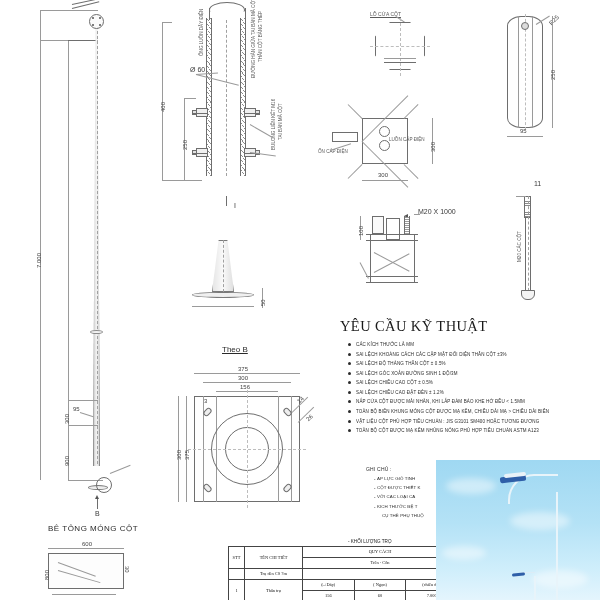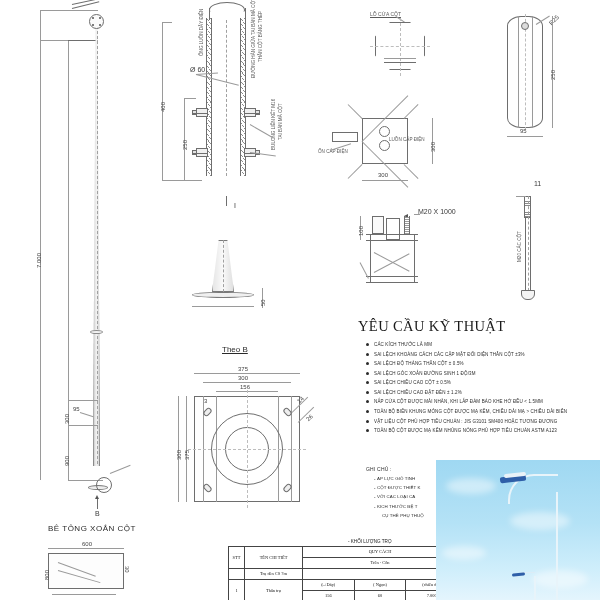--- a/index.html
+++ b/index.html
@@ -35,21 +35,21 @@
     border-left: 1px dashed #a0a0a0;
     width: 0;
   }
   .cl { position: absolute; border-top: 1px dashed #bdbdbd; height: 0; }
   .clv { position: absolute; border-left: 1px dashed #bdbdbd; width: 0; }
 
   .box { position: absolute; border: 1px solid #6e6e6e; }
   .circ { position: absolute; border: 1px solid #6e6e6e; border-radius: 50%; }
 
   
-  #tech-req { position: absolute; left: 358px; top: 318px; width: 232px; }
+  #tech-req { position: absolute; left: 340px; top: 318px; width: 232px; }
   #tech-title {
     font-family: "Liberation Serif", serif;
     font-size: 14.5px; color: #1a1a1a; letter-spacing: .4px;
     margin-bottom: 7px;
   }
   .req-item {
     display: flex; align-items: flex-start;
     font-size: 4.5px; color: #2b2b2b; margin-bottom: 4.4px;
     letter-spacing: .15px; line-height: 1.15;
   }
@@ -150,21 +150,21 @@
       border:1px solid #7a7a7a; border-radius:50% 50% 45% 45%; background:#ededed;"></div>
     <div class="circ" style="left:96px; top:477px; width:16px; height:16px;"></div>
     <div class="ln hln thin" style="left:110px; top:473px; width:22px; transform:rotate(-22deg); transform-origin:left center;"></div>
 
     <div class="ln vln" style="left:97px; top:497px; height:12px;"></div>
     <div style="position:absolute; left:94.5px; top:495px; width:0; height:0;
       border-left:2.5px solid transparent; border-right:2.5px solid transparent;
       border-bottom:4px solid #555;"></div>
     <div class="lbl dim7" style="left:95px; top:510px;">B</div>
 
-    <div class="sec-title" style="left:48px; top:524px;">BÊ TÔNG XOẮN CỘT</div>
+    <div class="sec-title" style="left:48px; top:524px;">BÊ TÔNG MÓNG CỘT</div>
   </div>
 
   <div>
     <div class="ln hln thin" style="left:48px; top:548px; width:76px;"></div>
     <div class="lbl dim" style="left:82px; top:541px;">600</div>
     <div class="box" style="left:48px; top:553px; width:76px; height:36px; background:#fdfdfd;"></div>
     <div class="ln hln thin" style="left:58px; top:562px; width:40px; transform:rotate(20deg); transform-origin:left center;"></div>
     <div class="ln hln thin" style="left:58px; top:570px; width:44px; transform:rotate(16deg); transform-origin:left center;"></div>
     <div class="lbl dim vert" style="left:44px; top:580px;">800</div>
     <div class="lbl dim vert-cw" style="left:130px; top:566px;">30</div>

